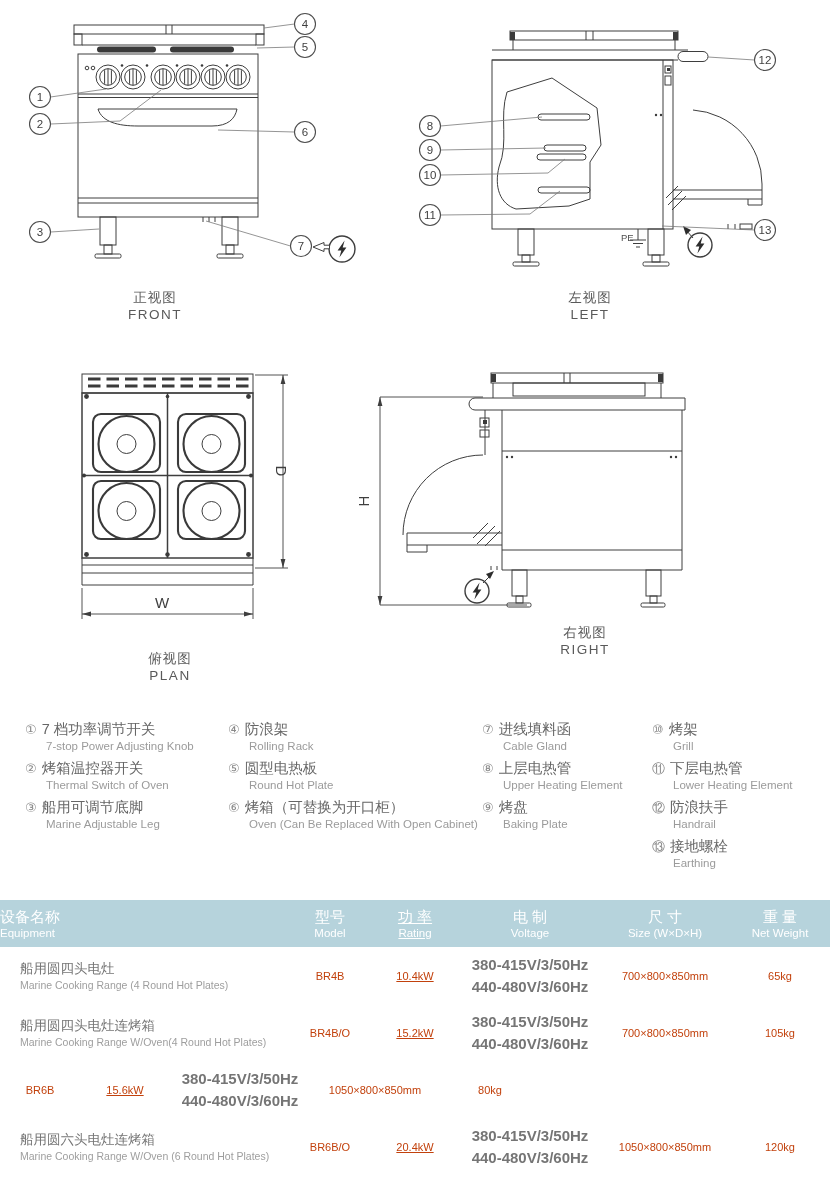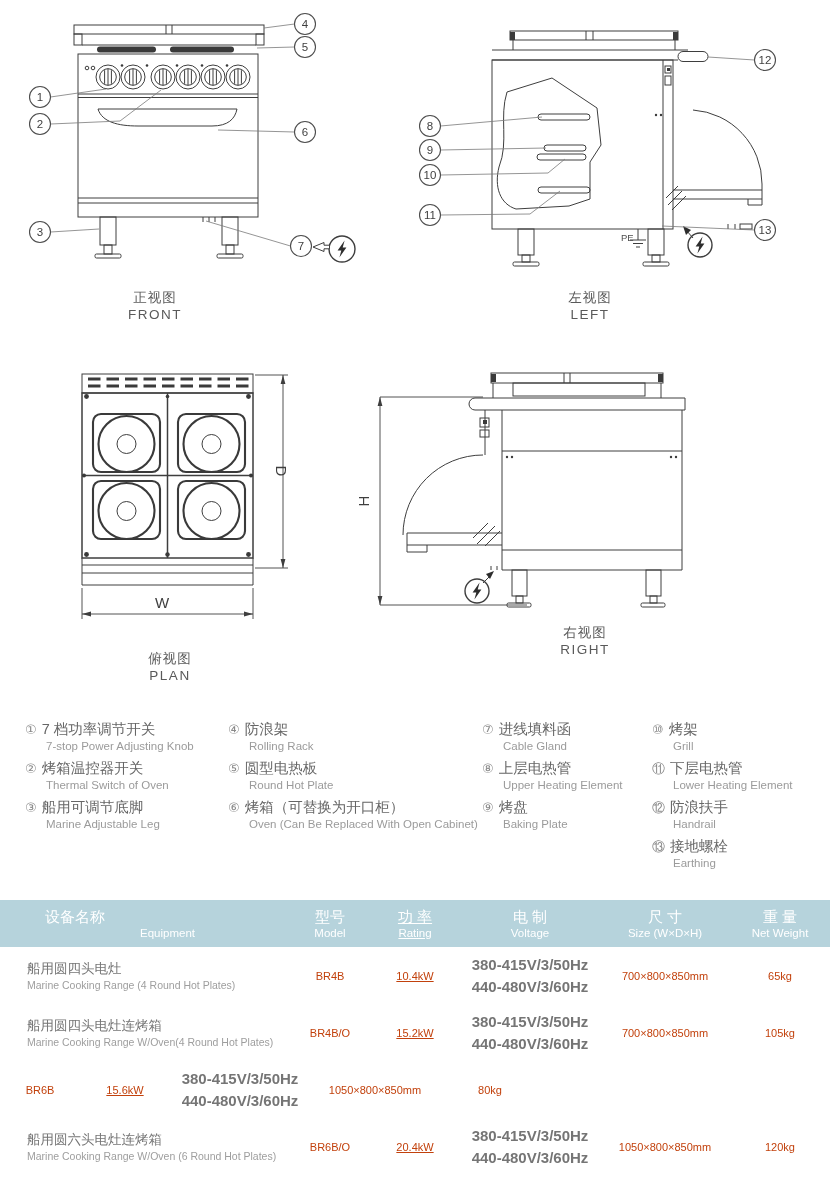--- a/index.html
+++ b/index.html
@@ -33,24 +33,24 @@
   
   .tbl{position:absolute;left:0;top:900px;width:830px;}
   .tbl-header{display:flex;align-items:center;height:47px;color:#fff;}
   .tbl-row{display:flex;align-items:center;height:57px;}
   .c1{width:290px;box-sizing:border-box;text-align:left;}
   .c2{width:80px;text-align:center;}
   .c3{width:90px;text-align:center;text-decoration:underline;}
   .c4{width:140px;text-align:center;}
   .c5{width:130px;text-align:center;}
   .c6{width:100px;text-align:center;}
-  .tbl-header .c1{padding-left:45px;}
-  .tbl-row .c1{padding-left:27px;}
+  .tbl-header .c1{}
+  .tbl-row .c1{padding-left:20px;}
   .th-zh{font-size:15px;line-height:19px;}
-  .th-en{font-size:11.5px;line-height:15px;text-align:center;}
+  .th-en{font-size:11.5px;line-height:15px;}
   .td-zh{font-size:13.5px;color:#757575;line-height:18px;}
   .td-en{font-size:10.5px;color:#9e9e9e;line-height:14px;}
   .td-val{font-size:11px;color:#c2410c;}
   .td-v{font-size:15px;color:#757575;line-height:22px;font-weight:bold;}
 </style>
 </head>
 <body>
 
 <div class="page">
 

